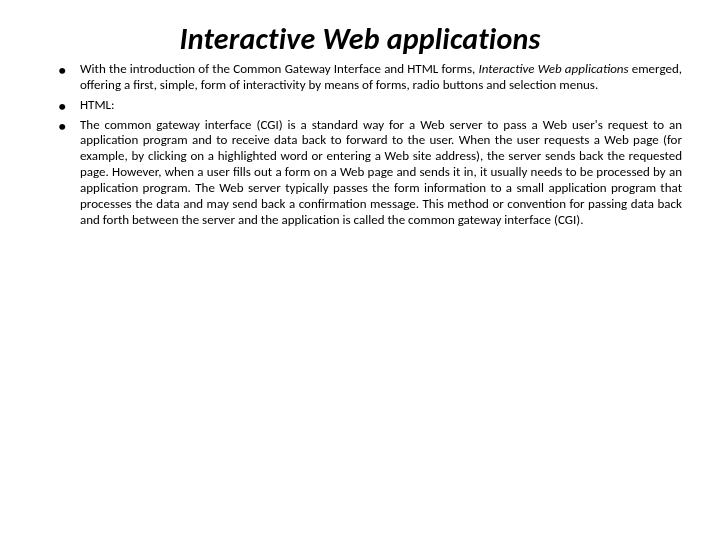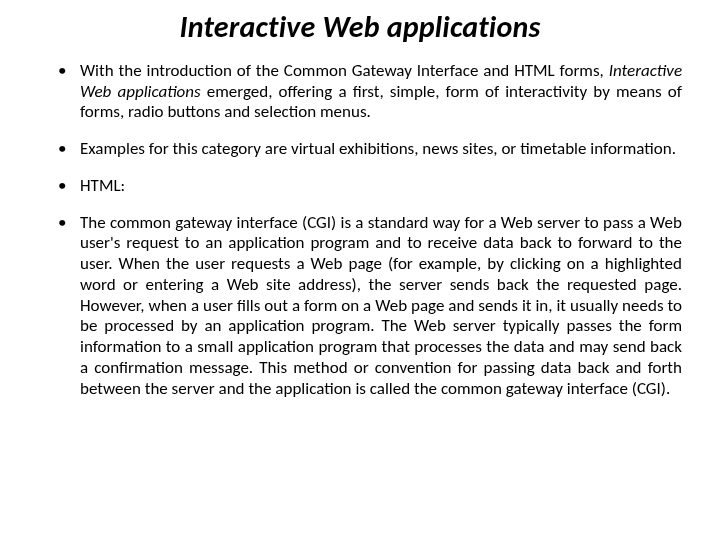--- a/index.html
+++ b/index.html
@@ -8,40 +8,40 @@
     width: 720px;
     height: 540px;
     background: #fff;
     font-family: Calibri, "Segoe UI", Arial, sans-serif;
     color: #000;
   }
   .slide {
     box-sizing: border-box;
     width: 720px;
     height: 540px;
-    padding: 8px 30px 20px 30px;
+    padding: 20px 30px 20px 30px;
   }
   .title {
     text-align: center;
     font-style: italic;
     font-weight: 700;
     font-size: 30px;
     margin: 0 0 4px 0;
     letter-spacing: 0.2px;
   }
   ul.bullets {
     list-style: none;
     margin: 0;
     padding: 0 8px 0 28px;
   }
   ul.bullets > li {
     position: relative;
-    font-size: 17px;
+    font-size: 13px;
     line-height: 1.22;
-    margin: 16px 0 2px 0;
+    margin: 4px 0 2px 0;
     padding-left: 22px;
   }
   ul.bullets > li::before {
     content: "•";
     position: absolute;
     left: 0;
     top: 0;
     font-size: 17px;
   }
   .justify {
@@ -52,17 +52,16 @@
     font-style: italic;
   }
 </style>
 </head>
 <body>
 
 <div class="slide">
   <h1 class="title">Interactive Web applications</h1>
   <ul class="bullets">
       <li class="justify"><span>With the introduction of the Common Gateway Interface and HTML forms, </span><span class="italic">Interactive Web applications</span><span> emerged, offering a first, simple, form of interactivity by means of forms, radio buttons and selection menus.</span></li>
-      <li>Examples for this category are virtual exhibitions, news sites, or timetable information.</li>
       <li>HTML:</li>
       <li class="justify">The common gateway interface (CGI) is a standard way for a Web server to pass a Web user's request to an application program and to receive data back to forward to the user. When the user requests a Web page (for example, by clicking on a highlighted word or entering a Web site address), the server sends back the requested page. However, when a user fills out a form on a Web page and sends it in, it usually needs to be processed by an application program. The Web server typically passes the form information to a small application program that processes the data and may send back a confirmation message. This method or convention for passing data back and forth between the server and the application is called the common gateway interface (CGI).</li>
     </ul>
 </div>
 
 </body></html>

